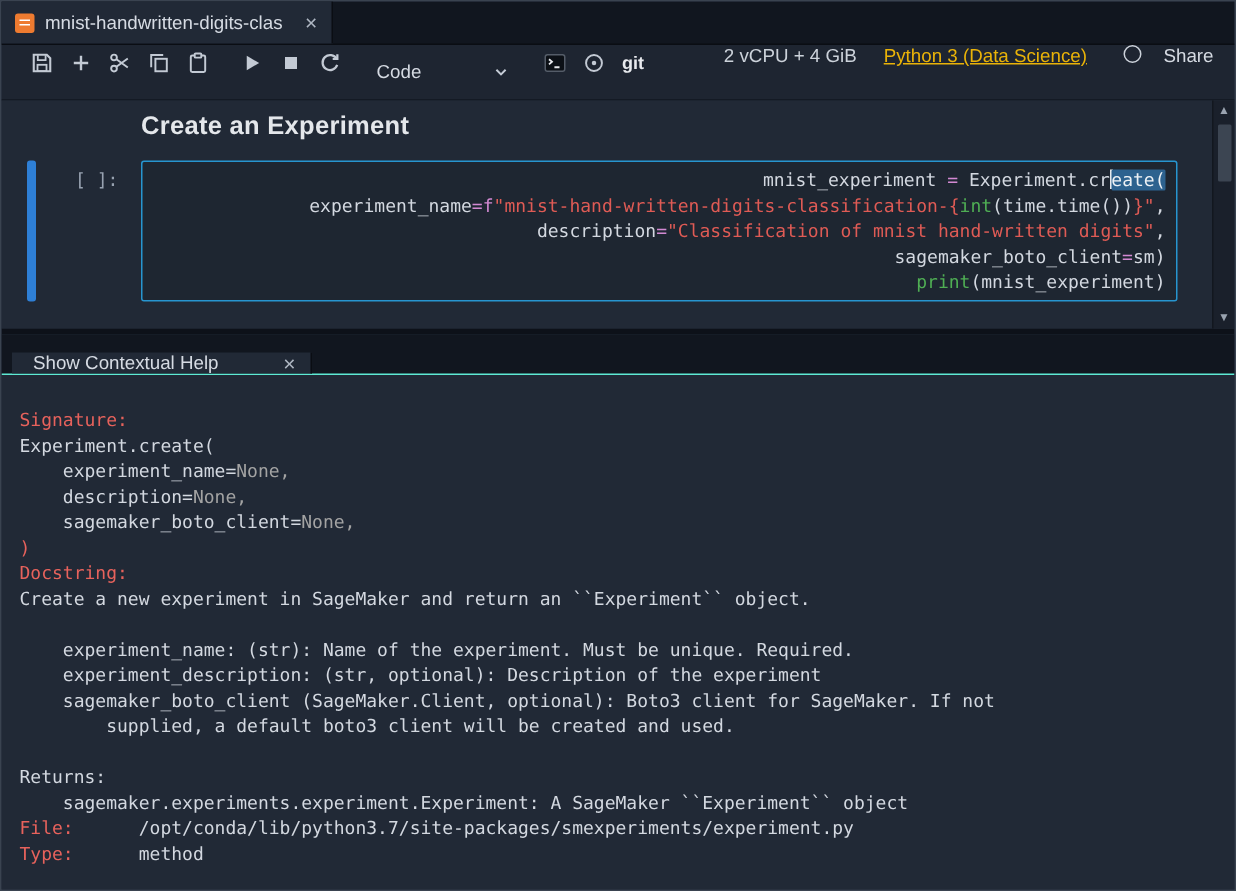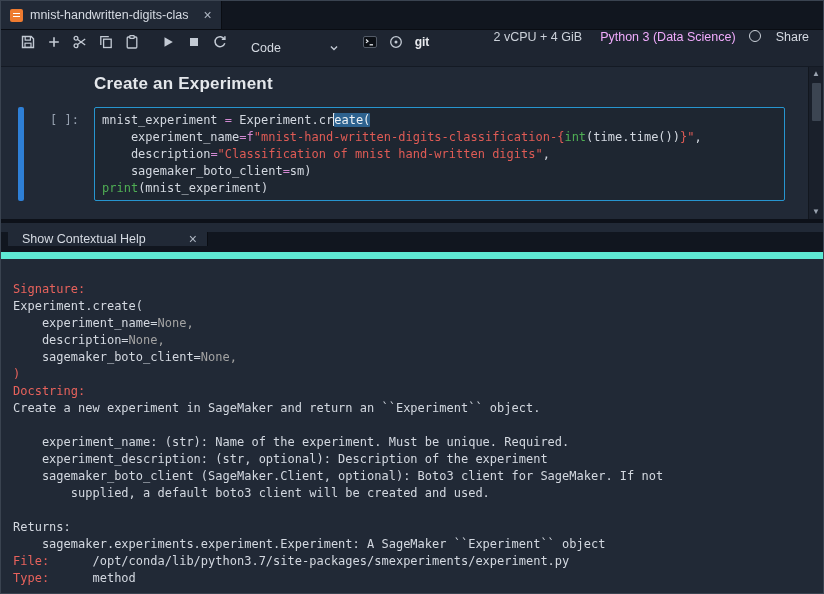--- a/index.html
+++ b/index.html
@@ -40,21 +40,21 @@
     align-items:center; justify-content:center; cursor:pointer; border-radius:2px;
   }
   .tbtn.group-gap{ margin-left:10px; }
   .celltype{
     width:90px; margin:0 16px 0 18px; display:flex; align-items:center;
     justify-content:space-between; color:#d5dae2; cursor:pointer; flex:none;
   }
   .git-label{ font-weight:bold; font-size:12px; color:#e8eaee; cursor:pointer; }
   .tb-spacer{ flex:1; }
   .res-label{ color:#ccd2da; margin-right:18px; }
-  .kernel-label{ color:#f0abfc; margin-right:13px; cursor:pointer; }
+  .kernel-label{ color:#eab308; margin-right:24px; cursor:pointer;text-decoration:underline; }
   .kernel-circle{
     width:12px; height:12px; border:1.5px solid #ccd2da; border-radius:50%;
     margin-right:15px; flex:none;
   }
   .share-btn{ color:#d5dae2; cursor:pointer; }
 
   
   .notebook{ flex:none; height:152px; background:#212936; position:relative; }
   .md-heading{
     margin:7px 0 0 93px; font-size:17px; font-weight:600;
@@ -64,21 +64,21 @@
   .collapser{
     flex:none; width:6px; margin-left:17px; background:#2e7fd6; border-radius:2px; cursor:pointer;
   }
   .prompt{
     flex:none; width:36px; margin-left:26px; padding-top:5px;
     font:12px/17px "DejaVu Sans Mono", monospace; color:#97a1b0;
   }
   .editor{
     flex:1; margin-left:8px; margin-right:38px;
     border:1px solid #2795cf; border-radius:2px; background:#1e2631;
-    padding:4px 7px; overflow:hidden; cursor:text;
+    padding:4px 7px; overflow:hidden; cursor:text;text-align:right;
   }
   .codeline{ white-space:pre; font:12px/17px "DejaVu Sans Mono", monospace; color:#d3d8e0; }
 
   .tok-p  { color:#d3d8e0; }
   .tok-op { color:#d289d2; }
   .tok-s  { color:#df5b55; }
   .tok-b  { color:#4fae54; }
   .tok-n  { color:#a3a3a3; }
   .tok-r  { color:#e7625c; }
   .tok-sel{ background:#2d628f; color:#edf1f5; border-radius:1px; }
@@ -99,22 +99,22 @@
     position:absolute; top:16px; left:3px; width:9px; height:38px;
     background:#3c4552; border-radius:1px; cursor:grab;
   }
 
   
   .h-divider{ flex:none; height:4px; background:#0d1119; }
 
   
   .panel{ flex:1; display:flex; flex-direction:column; background:#212936; min-height:0; }
   .panel-tabbar{
-    flex:none; height:27px; background:#11161f; border-bottom:7px solid #5eead4;
-    display:flex; align-items:flex-start; padding-left:7px;margin-top:9px;
+    flex:none; height:27px; background:#11161f; border-bottom:1px solid #5eead4;
+    display:flex; align-items:flex-end; padding-left:7px;
   }
   .panel-tab{
     display:flex; align-items:center; justify-content:space-between;
     width:200px; padding:0 10px 0 14px; background:#212936;
     color:#d6dbe3; font-size:12.5px; border-right:1px solid #0a0d13; cursor:pointer;
   }
   .help-content{
     flex:1; padding:22px 12px; overflow:hidden;
   }
 </style>

